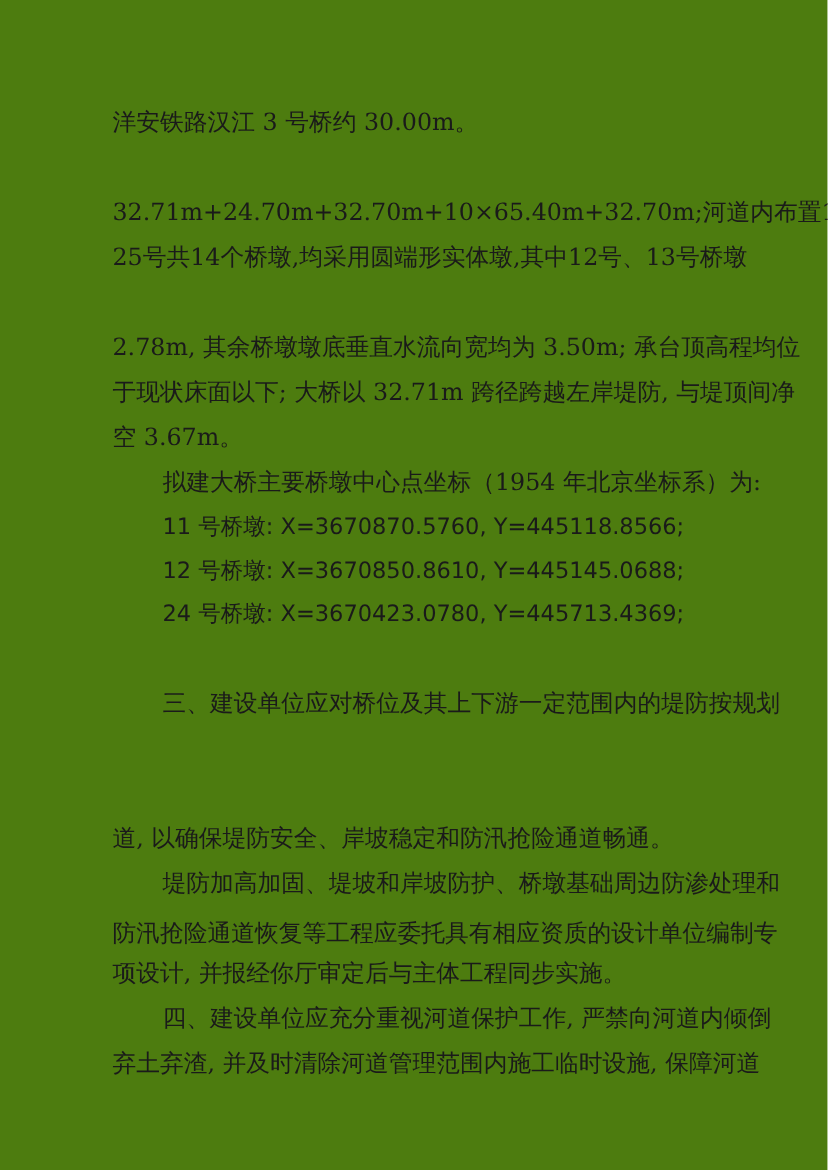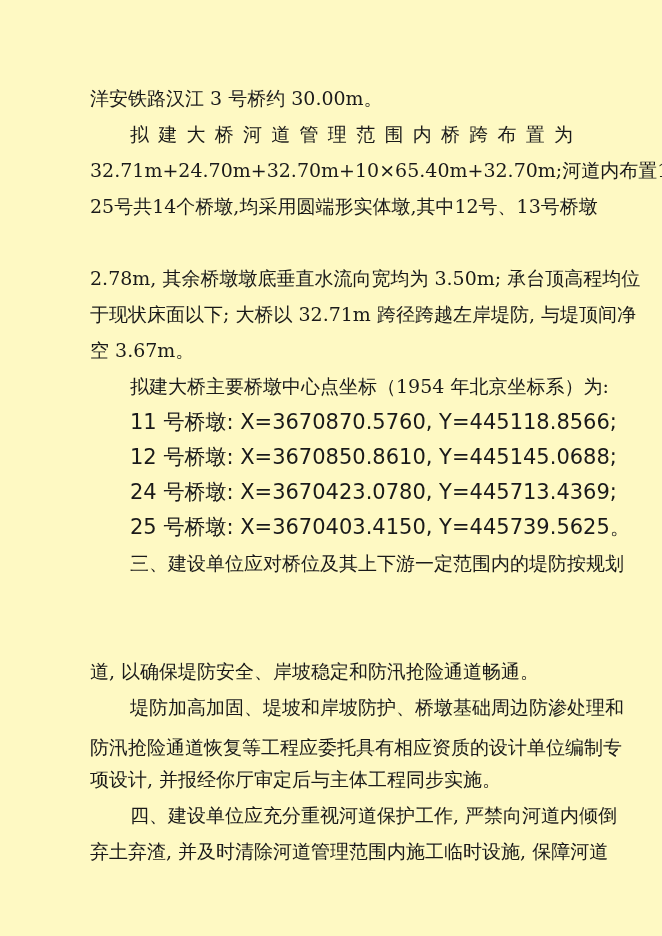--- a/index.html
+++ b/index.html
@@ -1,52 +1,50 @@
 <!DOCTYPE html>
 <html><head>
 <meta charset="utf-8">
 <style>
   html, body { margin: 0; padding: 0; background: #ffffff; }
   body { width: 662px; height: 936px; position: relative; overflow: hidden; }
   .page {
     position: absolute; left: 0; top: 0; width: 662px; height: 936px;
-    background: #fef9c3;
+    background: #4d7c0f;
   }
   .line {
     position: absolute;
     left: 90px;
     width: 483px;
     height: 30px;
     font-family: "DejaVu Serif", "Liberation Serif", serif;
     font-size: 19px;
     line-height: 30px;
     color: #1a1a1a;
     white-space: nowrap;
     overflow: visible;
   }
   .just { text-align: justify; text-align-last: justify; }
   .indent { left: 130px; width: 443px; }
-  .coord { left: 130px; font-family: "DejaVu Sans", "Liberation Sans", sans-serif; font-size: 21px; }
+  .coord { left: 130px; font-family: "DejaVu Sans", "Liberation Sans", sans-serif; font-size: 18px; }
 </style>
 </head>
 <body>
 
 <div class="page">
   <div class="line" style="top:83px">洋安铁路汉江 3 号桥约 30.00m。</div>
-  <div class="line indent just" style="top:119px">拟 建 大 桥 河 道 管 理 范 围 内 桥 跨 布 置 为</div>
   <div class="line just" style="top:155px">32.71m+24.70m+32.70m+10×65.40m+32.70m;河道内布置12号～</div>
   <div class="line just" style="top:191px">25号共14个桥墩,均采用圆端形实体墩,其中12号、13号桥墩</div>
   <div class="line just" style="top:263px">2.78m, 其余桥墩墩底垂直水流向宽均为 3.50m; 承台顶高程均位</div>
   <div class="line just" style="top:299px">于现状床面以下; 大桥以 32.71m 跨径跨越左岸堤防, 与堤顶间净</div>
   <div class="line" style="top:335px">空 3.67m。</div>
   <div class="line indent" style="top:371px">拟建大桥主要桥墩中心点坐标（1954 年北京坐标系）为:</div>
   <div class="line coord" style="top:407px">11 号桥墩: X=3670870.5760, Y=445118.8566;</div>
   <div class="line coord" style="top:442px">12 号桥墩: X=3670850.8610, Y=445145.0688;</div>
   <div class="line coord" style="top:477px">24 号桥墩: X=3670423.0780, Y=445713.4369;</div>
-  <div class="line coord" style="top:512px">25 号桥墩: X=3670403.4150, Y=445739.5625。</div>
   <div class="line indent just" style="top:548px">三、建设单位应对桥位及其上下游一定范围内的堤防按规划</div>
   <div class="line" style="top:656px">道, 以确保堤防安全、岸坡稳定和防汛抢险通道畅通。</div>
   <div class="line indent just" style="top:692px">堤防加高加固、堤坡和岸坡防护、桥墩基础周边防渗处理和</div>
   <div class="line just" style="top:732px">防汛抢险通道恢复等工程应委托具有相应资质的设计单位编制专</div>
   <div class="line" style="top:764px">项设计, 并报经你厅审定后与主体工程同步实施。</div>
   <div class="line indent just" style="top:800px">四、建设单位应充分重视河道保护工作, 严禁向河道内倾倒</div>
   <div class="line just" style="top:836px">弃土弃渣, 并及时清除河道管理范围内施工临时设施, 保障河道</div>
 </div>
 
 </body></html>

